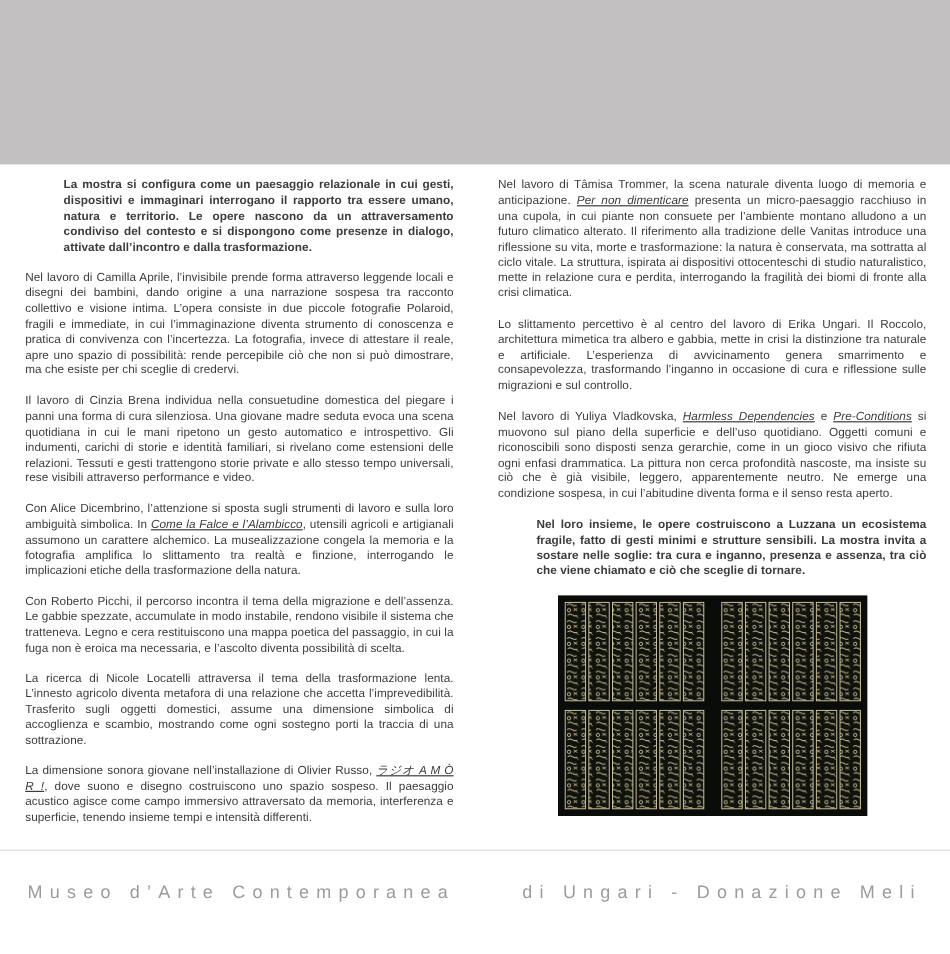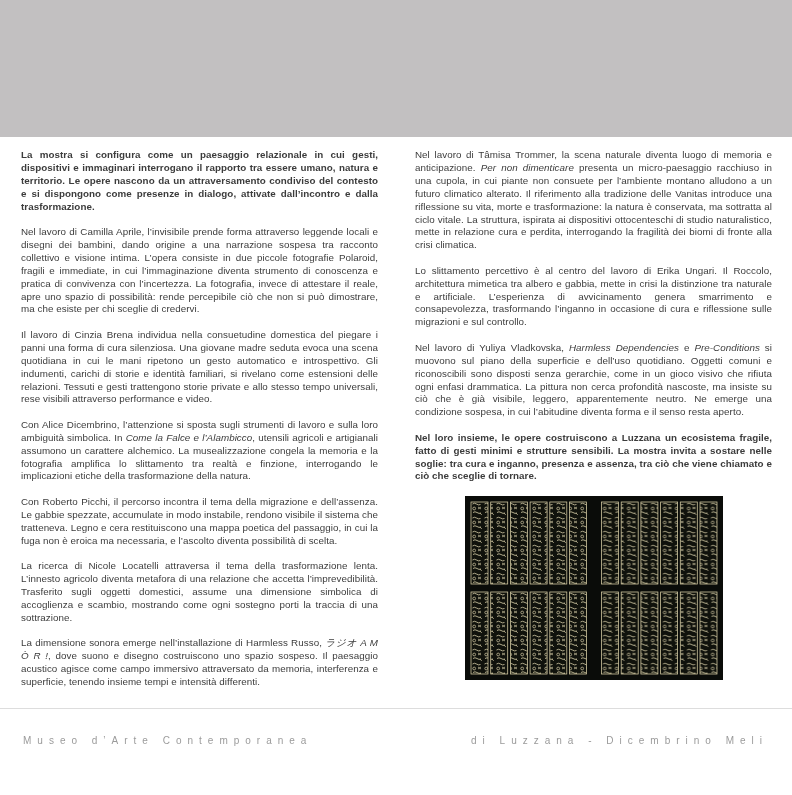--- a/index.html
+++ b/index.html
@@ -15,49 +15,49 @@
   .column{
     position:absolute;top:149px;width:357px;
   }
   .column.left{left:21px;}
   .column.right{left:415px;}
   .para{
     margin:0 0 12.5px 0;
     font-size:9.8px;line-height:12.9px;color:#3c3c3c;
     text-align:justify;letter-spacing:0.05px;
   }
-  .para.bold{font-weight:bold;}
-  .para em{font-style:italic;}
+  .para.bold{font-weight:bold;margin-left:32px;}
+  .para em{font-style:italic;text-decoration:underline;}
   .artwork-wrap{
     margin-top:10px;
     display:flex;justify-content:center;
   }
   .footer-divider{
     position:absolute;top:708px;left:0;width:792px;height:1px;
     background:#dddddd;
   }
   .footer{
     position:absolute;top:735px;left:23px;right:24px;
     display:flex;justify-content:space-between;align-items:baseline;
-    color:#9b9b9b;font-size:10px;letter-spacing:6px;white-space:nowrap;
+    color:#9b9b9b;font-size:15px;letter-spacing:6px;white-space:nowrap;
   }
 </style>
 </head>
 <body>
 
 <div class="header-band"></div>
 
 <div class="column left">
     <p class="para bold"><span>La mostra si configura come un paesaggio relazionale in cui gesti, dispositivi e immaginari interrogano il rapporto tra essere umano, natura e territorio. Le opere nascono da un attraversamento condiviso del contesto e si dispongono come presenze in dialogo, attivate dall’incontro e dalla trasformazione.</span></p>
     <p class="para"><span>Nel lavoro di Camilla Aprile, l’invisibile prende forma attraverso leggende locali e disegni dei bambini, dando origine a una narrazione sospesa tra racconto collettivo e visione intima. L’opera consiste in due piccole fotografie Polaroid, fragili e immediate, in cui l’immaginazione diventa strumento di conoscenza e pratica di convivenza con l’incertezza. La fotografia, invece di attestare il reale, apre uno spazio di possibilità: rende percepibile ciò che non si può dimostrare, ma che esiste per chi sceglie di credervi.</span></p>
     <p class="para"><span>Il lavoro di Cinzia Brena individua nella consuetudine domestica del piegare i panni una forma di cura silenziosa. Una giovane madre seduta evoca una scena quotidiana in cui le mani ripetono un gesto automatico e introspettivo. Gli indumenti, carichi di storie e identità familiari, si rivelano come estensioni delle relazioni. Tessuti e gesti trattengono storie private e allo stesso tempo universali, rese visibili attraverso performance e video.</span></p>
     <p class="para"><span>Con Alice Dicembrino, l’attenzione si sposta sugli strumenti di lavoro e sulla loro ambiguità simbolica. In </span><em>Come la Falce e l’Alambicco</em><span>, utensili agricoli e artigianali assumono un carattere alchemico. La musealizzazione congela la memoria e la fotografia amplifica lo slittamento tra realtà e finzione, interrogando le implicazioni etiche della trasformazione della natura.</span></p>
     <p class="para"><span>Con Roberto Picchi, il percorso incontra il tema della migrazione e dell’assenza. Le gabbie spezzate, accumulate in modo instabile, rendono visibile il sistema che tratteneva. Legno e cera restituiscono una mappa poetica del passaggio, in cui la fuga non è eroica ma necessaria, e l’ascolto diventa possibilità di scelta.</span></p>
     <p class="para"><span>La ricerca di Nicole Locatelli attraversa il tema della trasformazione lenta. L’innesto agricolo diventa metafora di una relazione che accetta l’imprevedibilità. Trasferito sugli oggetti domestici, assume una dimensione simbolica di accoglienza e scambio, mostrando come ogni sostegno porti la traccia di una sottrazione.</span></p>
-    <p class="para"><span>La dimensione sonora emerge nell’installazione di Harmless Russo, </span><em>ラジオ A M Ò R !</em><span>, dove suono e disegno costruiscono uno spazio sospeso. Il paesaggio acustico agisce come campo immersivo attraversato da memoria, interferenza e superficie, tenendo insieme tempi e intensità differenti.</span></p>
+    <p class="para"><span>La dimensione sonora giovane nell’installazione di Olivier Russo, </span><em>ラジオ A M Ò R !</em><span>, dove suono e disegno costruiscono uno spazio sospeso. Il paesaggio acustico agisce come campo immersivo attraversato da memoria, interferenza e superficie, tenendo insieme tempi e intensità differenti.</span></p>
   </div>
 
 <div class="column right">
   <div>
       <p class="para"><span>Nel lavoro di Tâmisa Trommer, la scena naturale diventa luogo di memoria e anticipazione. </span><em>Per non dimenticare</em><span> presenta un micro-paesaggio racchiuso in una cupola, in cui piante non consuete per l’ambiente montano alludono a un futuro climatico alterato. Il riferimento alla tradizione delle Vanitas introduce una riflessione su vita, morte e trasformazione: la natura è conservata, ma sottratta al ciclo vitale. La struttura, ispirata ai dispositivi ottocenteschi di studio naturalistico, mette in relazione cura e perdita, interrogando la fragilità dei biomi di fronte alla crisi climatica.</span></p>
       <p class="para"><span>Lo slittamento percettivo è al centro del lavoro di Erika Ungari. Il Roccolo, architettura mimetica tra albero e gabbia, mette in crisi la distinzione tra naturale e artificiale. L’esperienza di avvicinamento genera smarrimento e consapevolezza, trasformando l’inganno in occasione di cura e riflessione sulle migrazioni e sul controllo.</span></p>
       <p class="para"><span>Nel lavoro di Yuliya Vladkovska, </span><em>Harmless Dependencies</em><span> e </span><em>Pre-Conditions</em><span> si muovono sul piano della superficie e dell’uso quotidiano. Oggetti comuni e riconoscibili sono disposti senza gerarchie, come in un gioco visivo che rifiuta ogni enfasi drammatica. La pittura non cerca profondità nascoste, ma insiste su ciò che è già visibile, leggero, apparentemente neutro. Ne emerge una condizione sospesa, in cui l’abitudine diventa forma e il senso resta aperto.</span></p>
       <p class="para bold"><span>Nel loro insieme, le opere costruiscono a Luzzana un ecosistema fragile, fatto di gesti minimi e strutture sensibili. La mostra invita a sostare nelle soglie: tra cura e inganno, presenza e assenza, tra ciò che viene chiamato e ciò che sceglie di tornare.</span></p>
     </div>
   <div class="artwork-wrap">
@@ -87,14 +87,14 @@
       <use href="#quad" x="6" y="96"></use>
       <use href="#quad" x="136.5" y="96"></use>
     </svg>
   </div>
 </div>
 
 <div class="footer-divider"></div>
 
 <div class="footer">
   <span>Museo d’Arte Contemporanea</span>
-  <span>di Luzzana - Dicembrino Meli</span>
+  <span>di Ungari - Donazione Meli</span>
 </div>
 
 </body></html>

